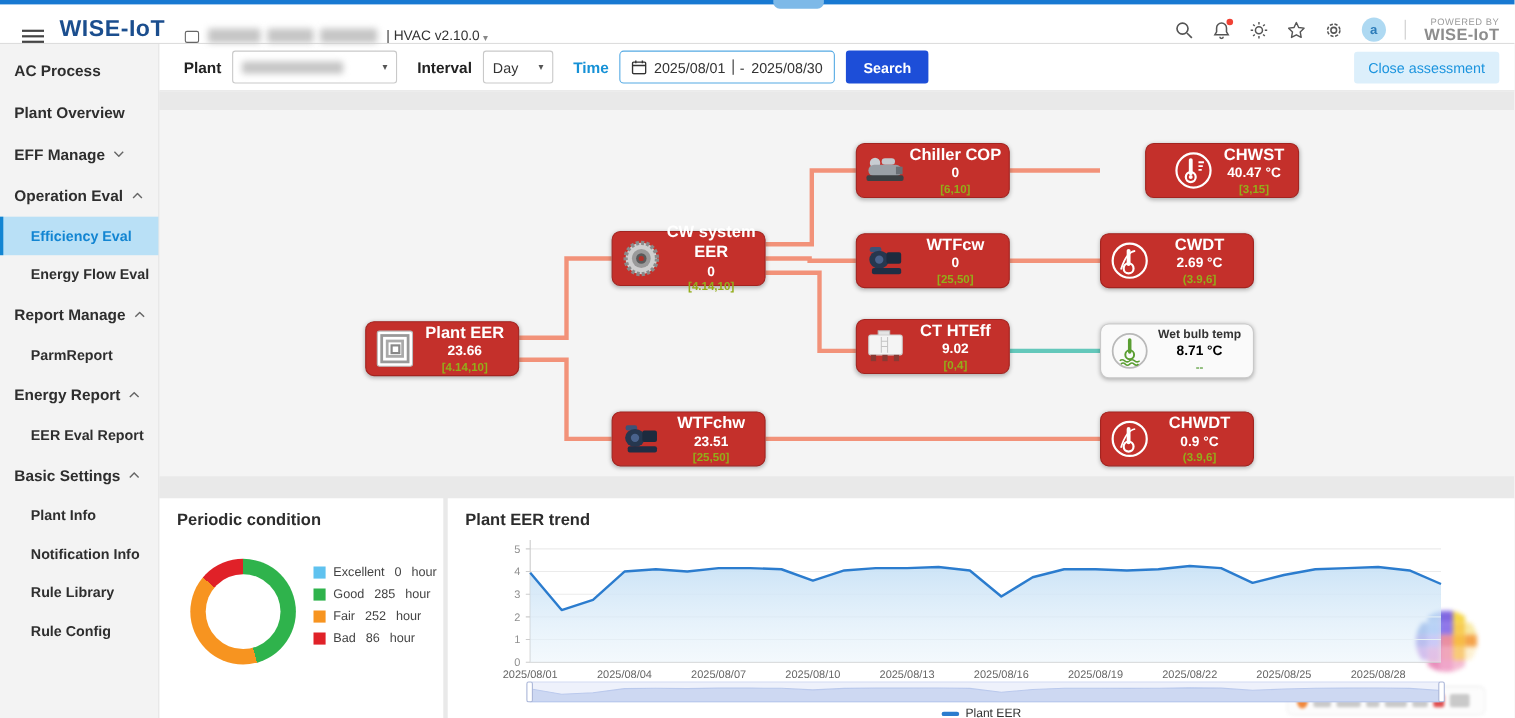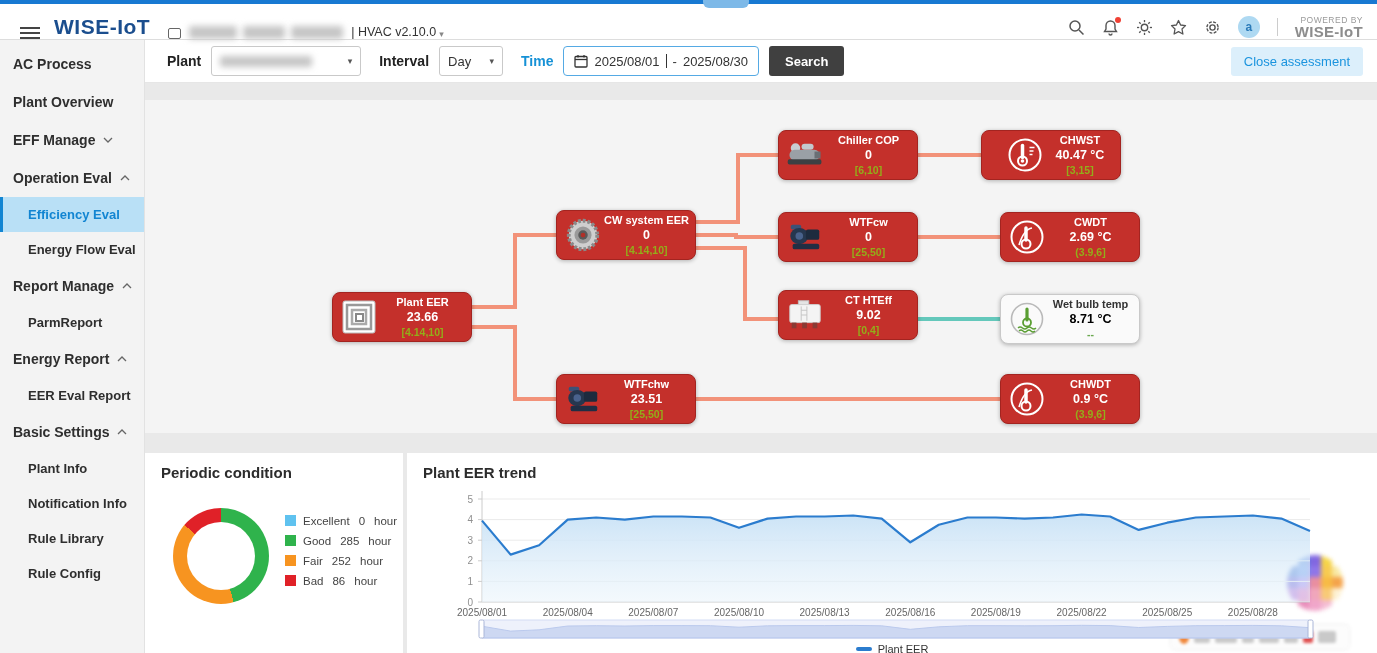--- a/index.html
+++ b/index.html
@@ -40,33 +40,33 @@
   
   .toolbar { height:46px; background:#fff; display:flex; align-items:center; padding:0 14px 0 22px; gap:10px; border-bottom:1px solid #e6e6e6; }
   .tlabel { font-size:14px; font-weight:bold; color:#222; }
   .tlabel.blue { color:#1691d6; }
   .selbox { height:30px; background:#fff; border:1px solid #c9c9c9; border-radius:3px; display:flex; align-items:center; padding:0 8px; gap:8px; font-size:13px; color:#333; cursor:pointer; }
   .selbox .caret { font-size:9px; color:#555; margin-left:auto; }
   .plant-sel { width:150px; }
   .intv-sel { width:64px; }
   .datebox { height:30px; border:1px solid #55aae4; border-radius:4px; background:#fff; display:flex; align-items:center; padding:0 10px; gap:6px; font-size:13px; color:#333; }
   .datebox .txtcaret { width:1px; height:14px; background:#333; }
-  .btn-search { height:30px; padding:0 16px; background:#404040; color:#fff; font-size:13px; font-weight:bold; border:none; border-radius:3px; cursor:pointer; }
+  .btn-search { height:30px; padding:0 16px; background:#1d4ed8; color:#fff; font-size:13px; font-weight:bold; border:none; border-radius:3px; cursor:pointer; }
   .btn-close { margin-left:auto; background:#dceffb; color:#1b94de; font-size:13px; padding:7px 13px; border-radius:3px; border:none; cursor:pointer; }
 
   
   .diagram { position:relative; height:352px; background:#f4f4f4; overflow:hidden; }
   .diagram > svg { position:absolute; left:0; top:0; }
   .node { position:absolute; width:140px; height:50px; border-radius:8px; display:flex; align-items:center; padding:3px 6px 3px 5px; box-shadow:0 1px 4px rgba(0,0,0,.28); cursor:pointer; }
   .node.red { background:#c4302b; border:1px solid #a32420; }
   .node.light { background:#fafafa; border:1px solid #c9c9c9; }
   .n-icon { width:42px; height:40px; flex:none; display:flex; align-items:center; justify-content:center; }
   .n-icon svg { width:38px; height:38px; }
   .n-text { flex:1; text-align:center; line-height:1.25; }
-  .node.red .n-title { font-size:11px; font-weight:bold; color:#fff; }
+  .node.red .n-title { font-size:15px; font-weight:bold; color:#fff; }
   .node.red .n-value { font-size:12.5px; font-weight:bold; color:#fff; }
   .node.red .n-range { font-size:10.5px; font-weight:bold; color:#93ad1a; }
   .node.light .n-title { font-size:11px; font-weight:bold; color:#333; }
   .node.light .n-value { font-size:12.5px; font-weight:bold; color:#000000; }
   .node.light .n-range { font-size:10.5px; font-weight:bold; color:#6aa84f; }
 
   
   .bottom { display:flex; gap:4px; margin-top:3px; height:212px; }
   .panel { background:#fff; position:relative; }
   .panel-title { font-size:15px; font-weight:bold; color:#2c2c2c; padding:11px 0 0 16px; }
@@ -366,21 +366,21 @@
               <rect x="17" y="25" width="5" height="6" fill="#8a3a34"></rect>
               <rect x="28" y="25" width="5" height="6" fill="#8a3a34"></rect>
             </svg>
           </div>
           <div class="n-text">
             <div class="n-title">CT HTEff</div>
             <div class="n-value">9.02</div>
             <div class="n-range">[0,4]</div>
           </div>
         </div>
-        <div class="node red" style="left: 836px; top: 30px; padding-left: 22px;">
+        <div class="node red" style="left: 896px; top: 30px; padding-left: 22px;">
           <div class="n-icon">
             <svg viewBox="0 0 38 38">
               <circle cx="19" cy="19" r="15.5" fill="none" stroke="#fff" stroke-width="2"></circle>
               <path d="M16.5 9.5 v12" stroke="#fff" stroke-width="3.5" stroke-linecap="round" fill="none"></path>
               <circle cx="16.5" cy="25" r="4.5" fill="none" stroke="#fff" stroke-width="2"></circle>
               <circle cx="16.5" cy="25" r="1.8" fill="#fff"></circle>
               <path d="M23.5 11.5 h5 M23.5 15 h4 M23.5 18.5 h3" stroke="#fff" stroke-width="1.6"></path>
             </svg>
           </div>
           <div class="n-text">

